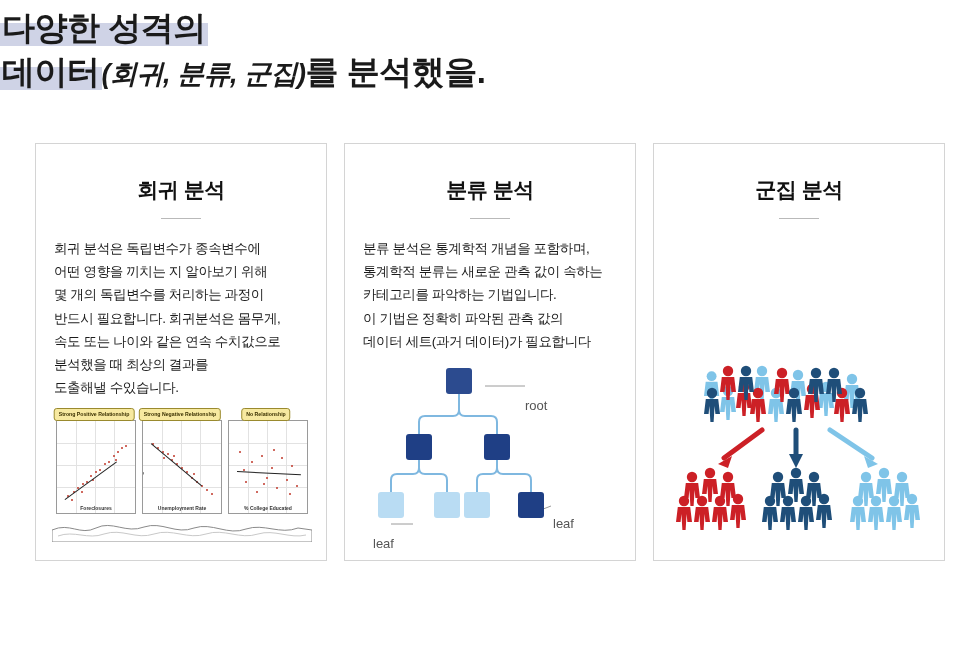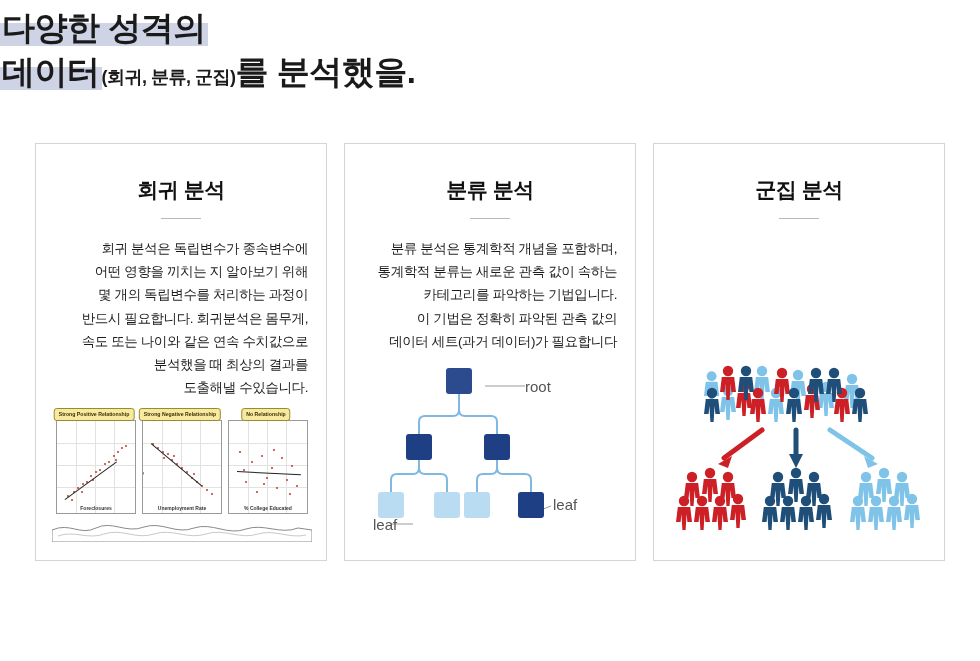--- a/index.html
+++ b/index.html
@@ -29,22 +29,23 @@
     font-weight: bold;
     color: #1a1a1a;
     line-height: 1.33;
     letter-spacing: -0.5px;
   }
   .hl {
     background: linear-gradient(to top, #cfd3e6 62%, rgba(207,211,230,0) 62%);
     padding: 0 2px;
   }
   .title-sub {
-    font-size: 18px;
-    font-weight: bold;
+    font-size: 27px;
+    font-weight: bold;
+    font-style: italic;
   }
   
   .cards {
     position: absolute;
     top: 143px;
     left: 35px;
     width: 910px;
     display: flex;
     justify-content: space-between;
   }
@@ -69,21 +70,21 @@
     width: 40px;
     height: 1px;
     background: #b9b9b9;
     margin: 14px auto 0 auto;
   }
   .card-body {
     margin: 18px 18px 0 18px;
     font-size: 13.5px;
     line-height: 1.72;
     color: #1c1c1c;
-    text-align: right;
+    text-align: left;
     letter-spacing: -0.4px;
   }
   .card-figure {
     position: absolute;
     left: 0;
     right: 0;
     bottom: 10px;
     height: 190px;
   }
   
@@ -182,22 +183,23 @@
     position: absolute;
     width: 26px;
     height: 26px;
     border-radius: 3px;
   }
   .node.dark { background: #2c4b8f; }
   .node.mid  { background: #1f3f85; }
   .node.light{ background: #b9dcf3; }
   .tlabel {
     position: absolute;
-    font-size: 15px;
+    font-size: 13px;
     color: #555;
+    margin-top: 20px;
   }
   
   .people {
     position: absolute;
     left: 12px;
     bottom: 4px;
     width: 268px;
     height: 186px;
   }
 </style>

